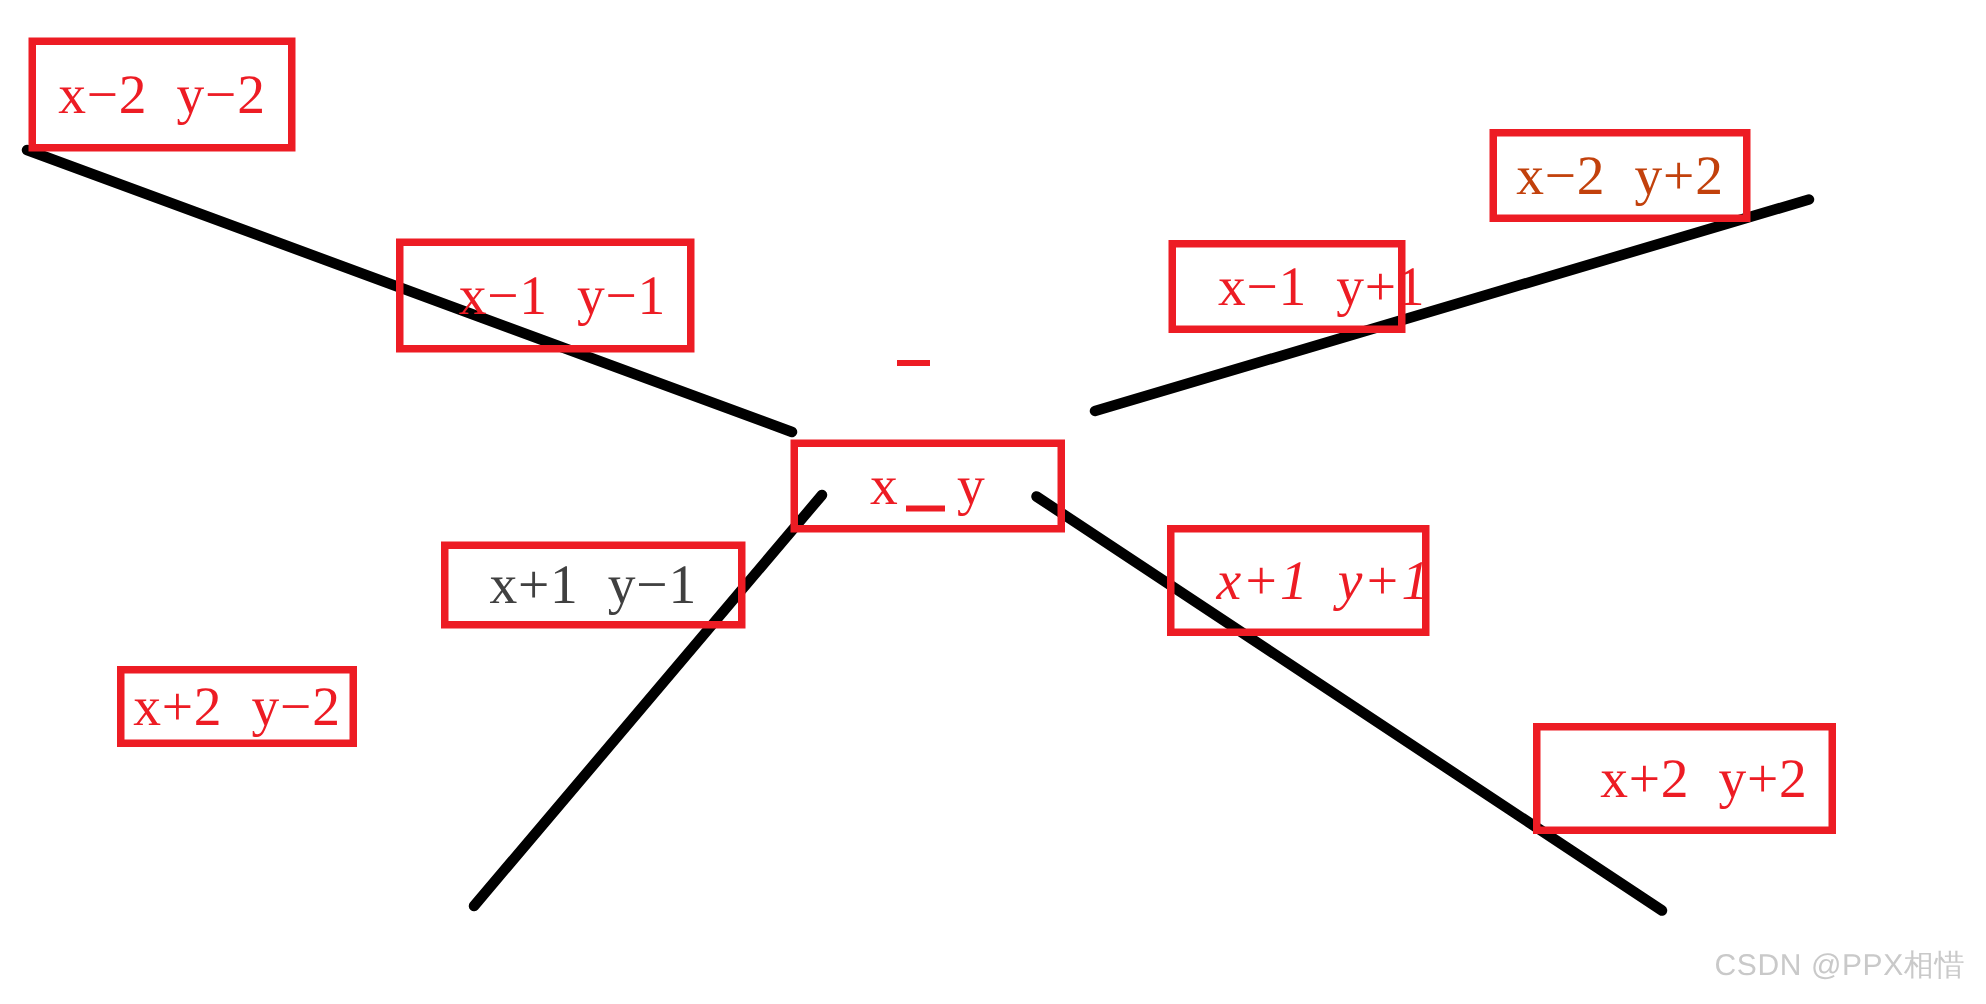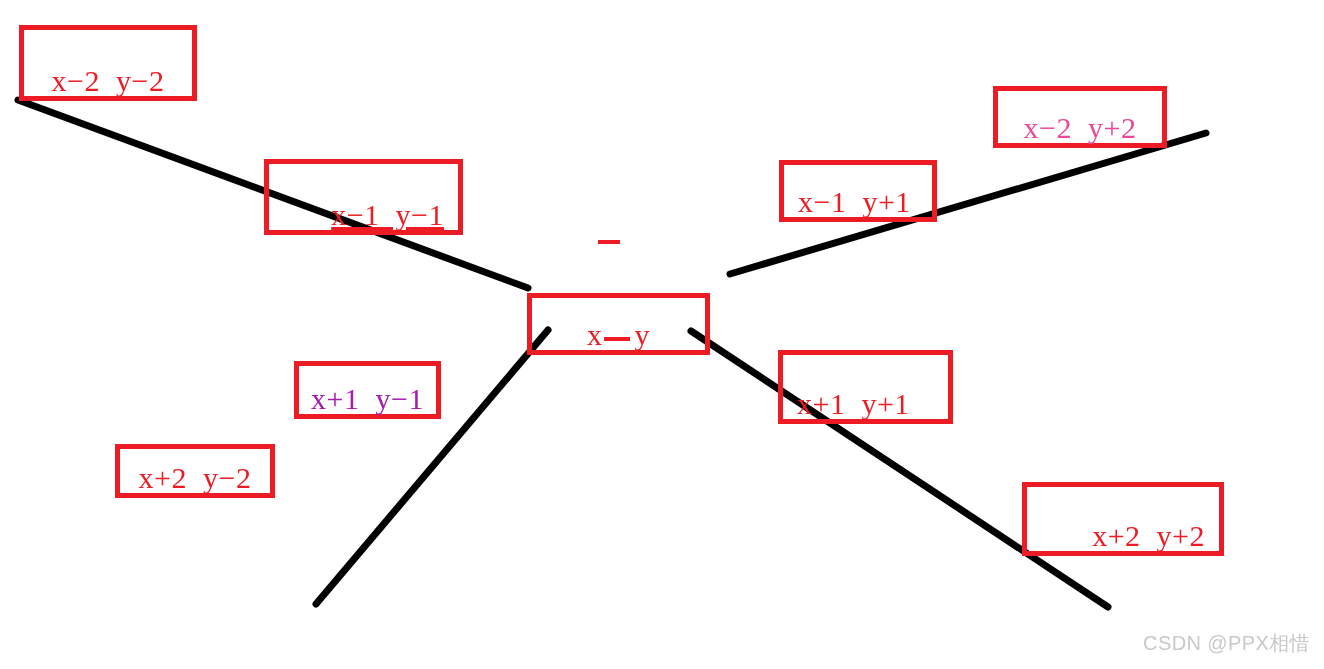--- a/index.html
+++ b/index.html
@@ -18,30 +18,30 @@
     position:absolute; left:0; top:0;
     width:1324px; height:669px;
     pointer-events:none;
   }
   .node {
     position:absolute;
     border:5px solid #0ea5e9;
     background:transparent;
     color:#ED1C24;
     font-family:"Liberation Serif", serif;
-    font-size:30px;
+    font-size:37px;
     line-height:1;
     display:flex;
-    align-items:flex-end;
+    align-items:center;
     white-space:pre;
     letter-spacing:0.5px;
   }
   .node.c-center { justify-content:center; }
   .node.c-right  { justify-content:flex-end;  padding-right:14px; }
-  .node.c-left   { justify-content:flex-start; padding-left:14px; }
+  .node.c-left   { justify-content:flex-start; padding-left:28px; }
 
   .dash {
     position:absolute;
     background:#ED1C24;
     height:4px;
   }
   #watermark {
     position:absolute;
     right:14px; bottom:12px;
     font-family:"Liberation Sans", sans-serif;
@@ -59,39 +59,39 @@
   <svg id="lines" viewBox="0 0 1324 669" width="1324" height="669" xmlns="http://www.w3.org/2000/svg">
     <line id="ln0" stroke="#000000" stroke-width="7" stroke-linecap="round" x1="18" y1="100" x2="528" y2="288"></line>
     <line id="ln1" stroke="#000000" stroke-width="7" stroke-linecap="round" x1="730" y1="274" x2="1206" y2="133"></line>
     <line id="ln2" stroke="#000000" stroke-width="7" stroke-linecap="round" x1="316" y1="604" x2="548" y2="330"></line>
     <line id="ln3" stroke="#000000" stroke-width="7" stroke-linecap="round" x1="691" y1="331" x2="1108" y2="607"></line>
   </svg>
 
   <div class="node c-center" id="node0" style="left: 19px; top: 25px; width: 178px; height: 76px; border-color: rgb(237, 28, 36); color: rgb(237, 28, 36);">
     <span>x−2  y−2</span>
   </div>
-  <div class="node c-right" id="node1" style="left: 264px; top: 159px; width: 199px; height: 76px; border-color: rgb(237, 28, 36); color: rgb(237, 28, 36); text-decoration: underline;">
+  <div class="node c-right" id="node1" style="left: 264px; top: 159px; width: 199px; height: 76px; border-color: rgb(237, 28, 36); color: rgb(237, 28, 36);">
     <span>x−1  y−1</span>
   </div>
   <div class="node c-center" id="node2" style="left: 527px; top: 255px; width: 183px; height: 62px; border-color: rgb(237, 28, 36); color: rgb(237, 28, 36); margin-top: 38px;">
     <span>x    y</span>
   </div>
   <div class="node c-left" id="node3" style="left: 779px; top: 160px; width: 158px; height: 62px; border-color: rgb(237, 28, 36); color: rgb(237, 28, 36);">
     <span>x−1  y+1</span>
   </div>
-  <div class="node c-center" id="node4" style="left: 993px; top: 86px; width: 174px; height: 62px; border-color: rgb(237, 28, 36); color: #ec4899;">
+  <div class="node c-center" id="node4" style="left: 993px; top: 86px; width: 174px; height: 62px; border-color: rgb(237, 28, 36); color: #c2410c;">
     <span>x−2  y+2</span>
   </div>
-  <div class="node c-center" id="node5" style="left: 294px; top: 361px; width: 147px; height: 58px; border-color: rgb(237, 28, 36); color: #a21caf;">
+  <div class="node c-center" id="node5" style="left: 294px; top: 361px; width: 203px; height: 58px; border-color: rgb(237, 28, 36); color: #404040;">
     <span>x+1  y−1</span>
   </div>
-  <div class="node c-center" id="node6" style="left: 78px; top: 444px; width: 160px; height: 54px; border-color: rgb(237, 28, 36); color: rgb(237, 28, 36); margin-left: 37px;">
+  <div class="node c-center" id="node6" style="left: 78px; top: 444px; width: 160px; height: 54px; border-color: rgb(237, 28, 36); color: rgb(237, 28, 36);">
     <span>x+2  y−2</span>
   </div>
-  <div class="node c-left" id="node7" style="left: 778px; top: 350px; width: 175px; height: 74px; border-color: rgb(237, 28, 36); color: rgb(237, 28, 36);">
+  <div class="node c-left" id="node7" style="left: 778px; top: 350px; width: 175px; height: 74px; border-color: rgb(237, 28, 36); color: rgb(237, 28, 36); font-style: italic;">
     <span>x+1  y+1</span>
   </div>
   <div class="node c-right" id="node8" style="left: 1022px; top: 482px; width: 202px; height: 74px; border-color: rgb(237, 28, 36); color: rgb(237, 28, 36);">
     <span>x+2  y+2</span>
   </div>
 
   <div class="dash" id="dash0" style="left: 598px; top: 240px; width: 22px; background: rgb(237, 28, 36);"></div>
   <div class="dash" id="dash1" style="left: 604px; top: 337px; width: 26px; background: rgb(237, 28, 36);"></div>
 
   <div id="watermark" style="color: rgb(201, 201, 201);">CSDN @PPX相惜</div>

